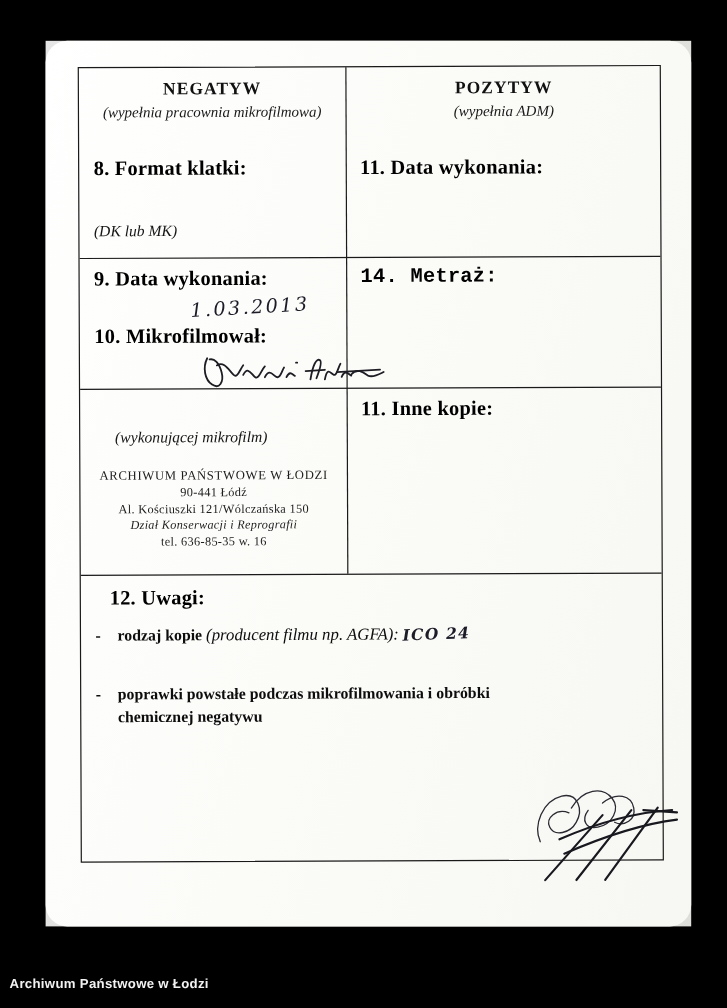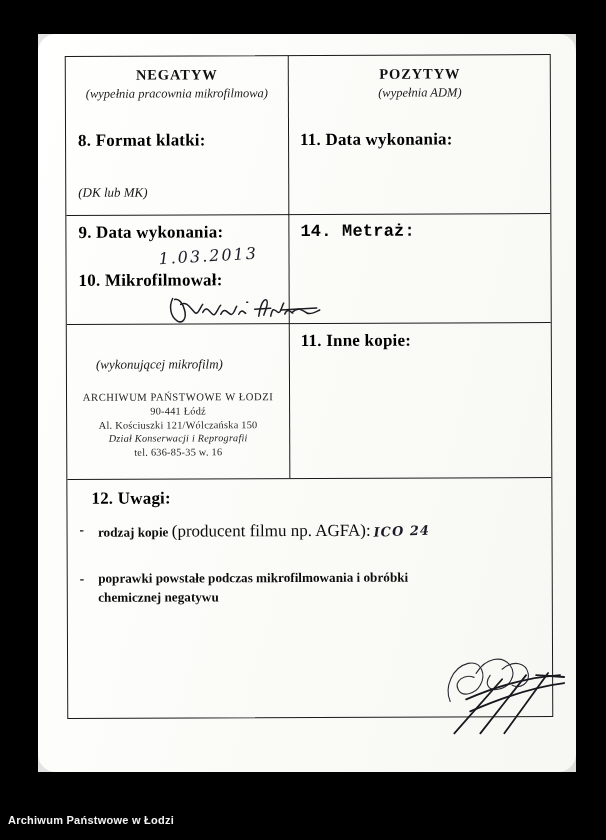--- a/index.html
+++ b/index.html
@@ -89,21 +89,21 @@
   }
   .bullet-row {
     display: flex;
     gap: 14px;
     font-size: 13.2px;
     color: #0d0d0d;
     line-height: 1.45;
   }
   .bullet-dash { font-weight: bold; }
   .bullet-text { font-weight: bold; }
-  .bullet-text .ital { font-weight: normal; font-size: 17px; }
+  .bullet-text .ital { font-weight: normal; font-style: italic; font-size: 14px; }
 
   
   .stamp {
     text-align: center;
     color: #1d1d1d;
     line-height: 1.32;
   }
   .stamp div { font-size: 10.3px; letter-spacing: .25px; }
   .stamp .s1 { font-size: 10.6px; letter-spacing: .55px; }
   .stamp .s4 { font-style: italic; font-size: 10.2px; }

